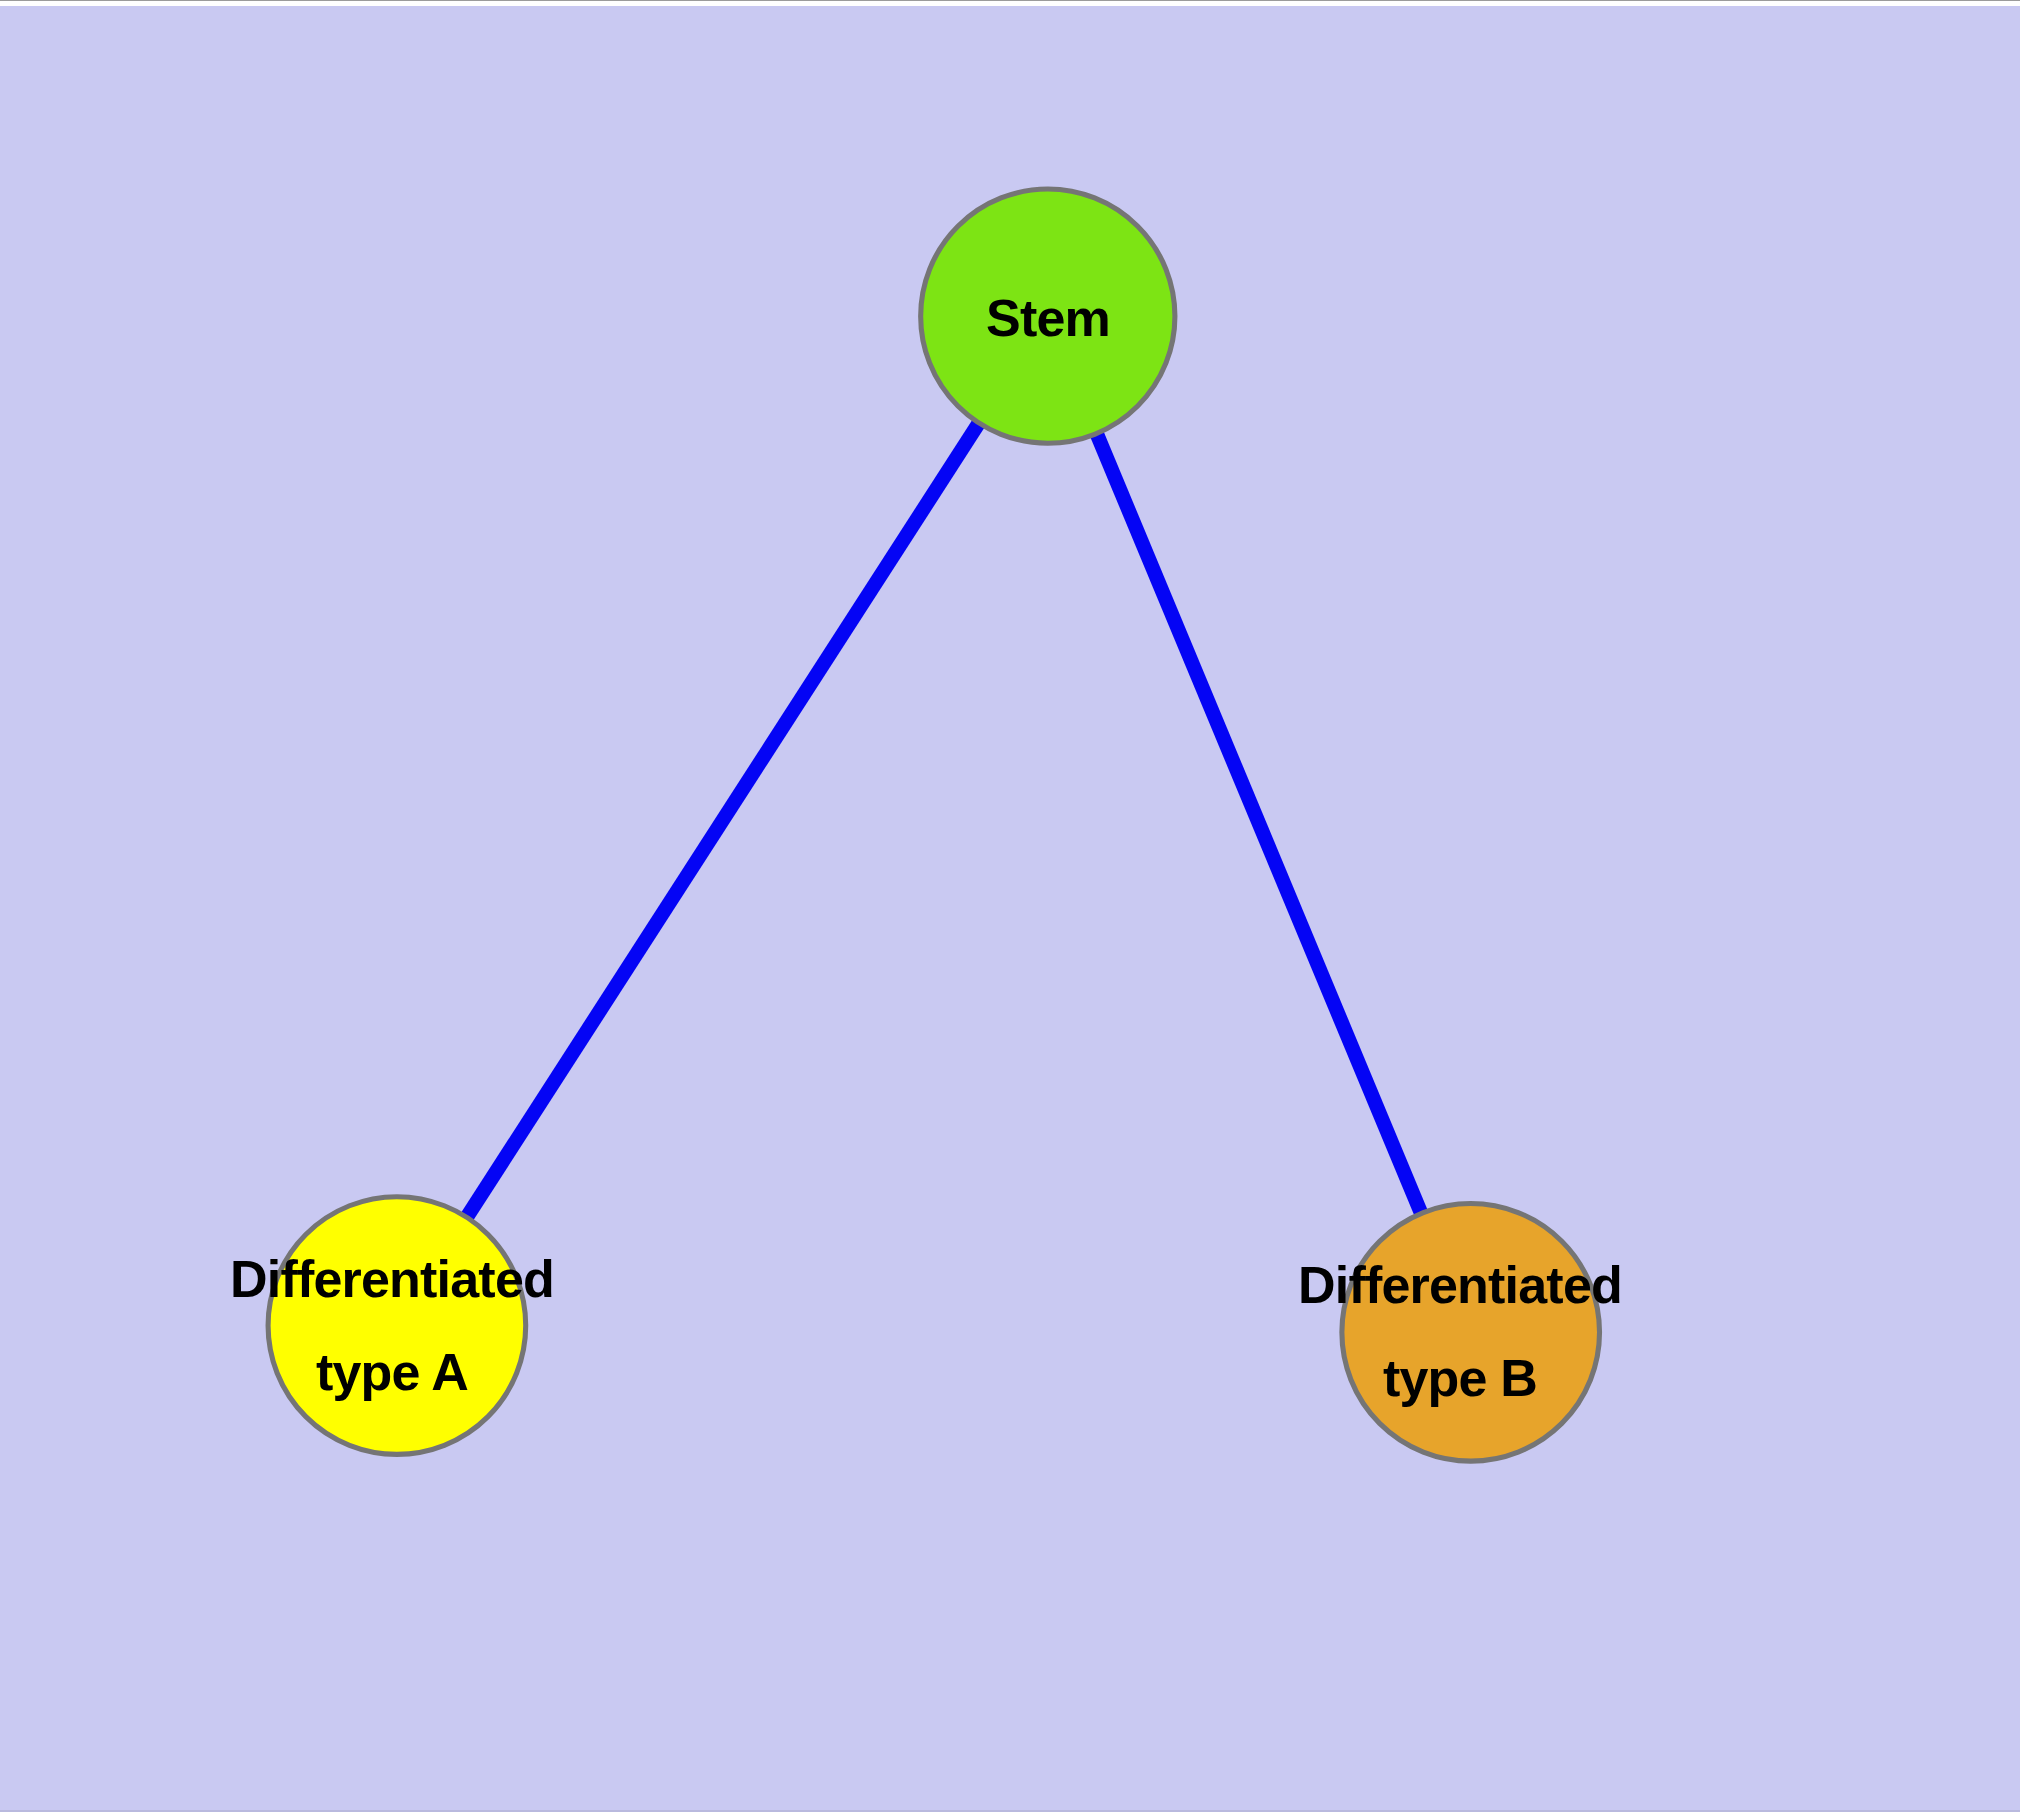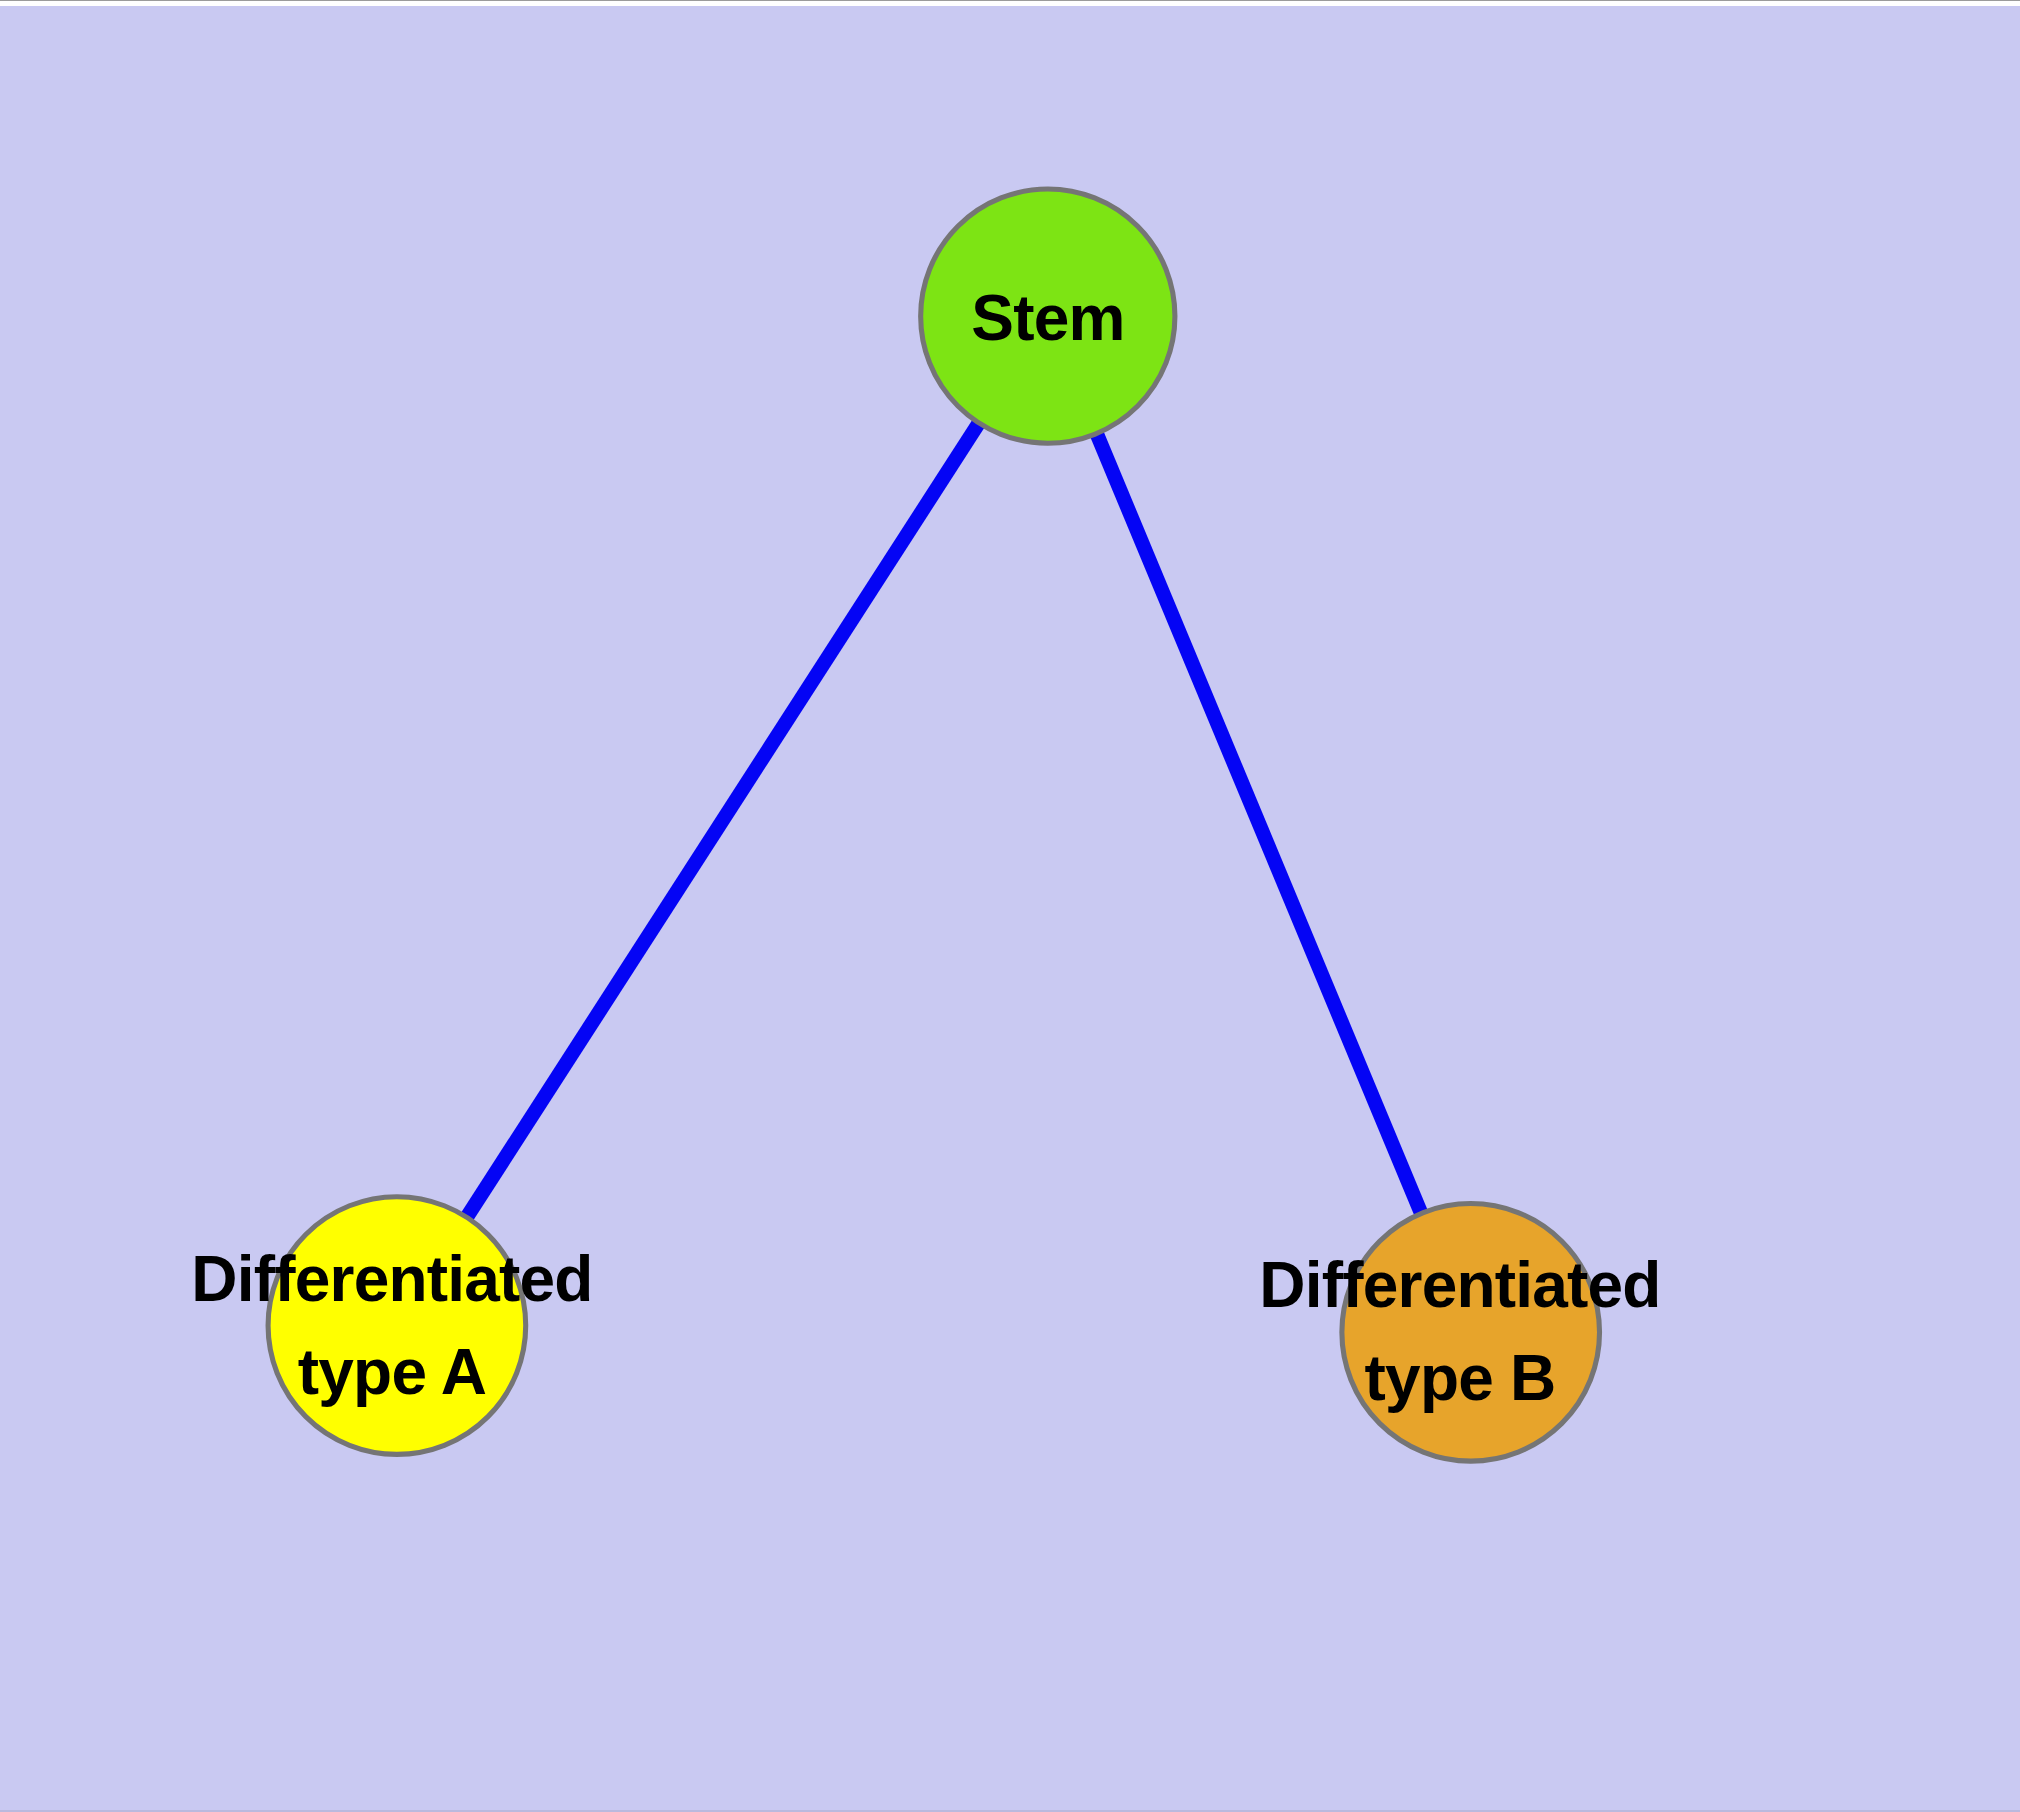--- a/index.html
+++ b/index.html
@@ -26,21 +26,21 @@
     height: 1.7px;
   }
   svg.graph-layer {
     position: absolute;
     top: 0; left: 0;
   }
   .node-label {
     position: absolute;
     transform: translate(-50%, -50%);
     font-weight: bold;
-    font-size: 64px;
+    font-size: 52px;
     line-height: 93px;
     letter-spacing: -0.8px;
     color: #000000;
     text-align: center;
     white-space: pre-line;
   }
 </style>
 </head>
 <body>
 

